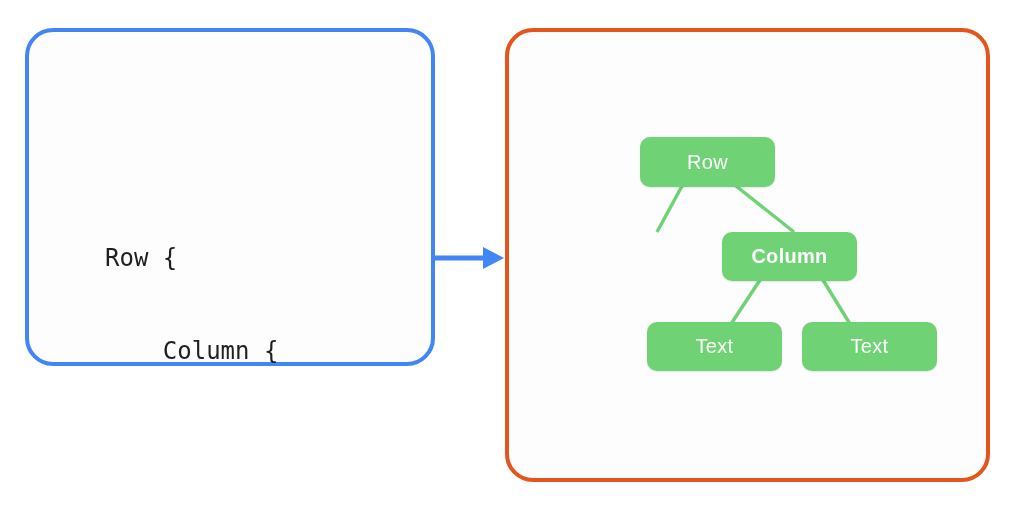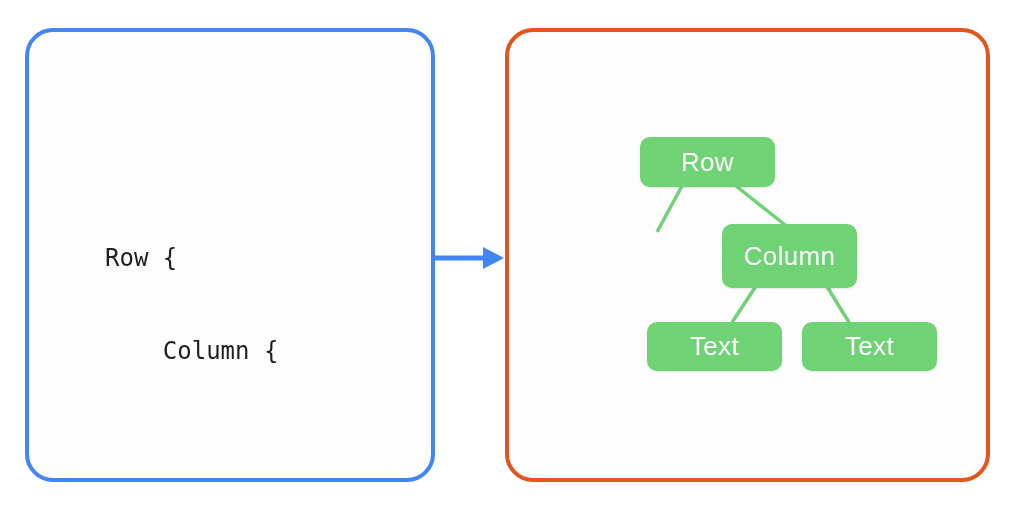--- a/index.html
+++ b/index.html
@@ -15,21 +15,21 @@
     overflow: hidden;
     font-family: "Liberation Sans", sans-serif;
   }
 
   
   .code-box {
     position: absolute;
     left: 25px;
     top: 28px;
     width: 410px;
-    height: 454px;
+    height: 338px;
     box-sizing: border-box;
     border: 4px solid #4285F4;
     border-radius: 28px;
     background: #fdfdfe;
   }
   .code-block {
     position: absolute;
     left: 76px;
     top: 149px;
     font-family: "DejaVu Sans Mono", "Liberation Mono", monospace;
@@ -66,31 +66,31 @@
     top: 0;
     width: 485px;
     height: 454px;
   }
   .tree-node {
     position: absolute;
     box-sizing: border-box;
     background: #6FD376;
     border-radius: 10px;
     color: #ffffff;
-    font-size: 26px;
+    font-size: 20px;
     font-weight: 500;
     letter-spacing: 0.3px;
     display: flex;
     align-items: center;
     justify-content: center;
     box-shadow: 0 1px 2px rgba(0,0,0,0.10);
   }
   .node-row    { left: 131px; top: 105px; width: 135px; height: 50px; }
   .node-image  { left:  57px; top: 198px; width: 135px; height: 51px; }
-  .node-column { left: 213px; top: 192px; width: 135px; height: 64px; }
+  .node-column { left: 213px; top: 200px; width: 135px; height: 49px; font-weight: bold; }
   .node-text1  { left: 138px; top: 290px; width: 135px; height: 49px; }
   .node-text2  { left: 293px; top: 290px; width: 135px; height: 49px; }
 </style>
 </head>
 <body>
 
 <div class="canvas">
 
   <div class="code-box">
     <div class="code-block">

